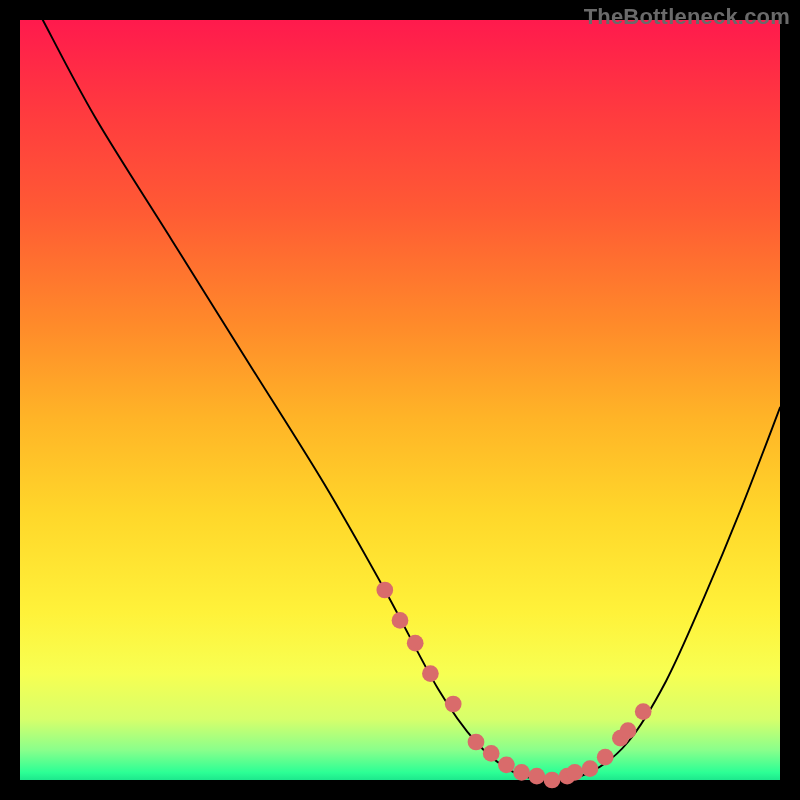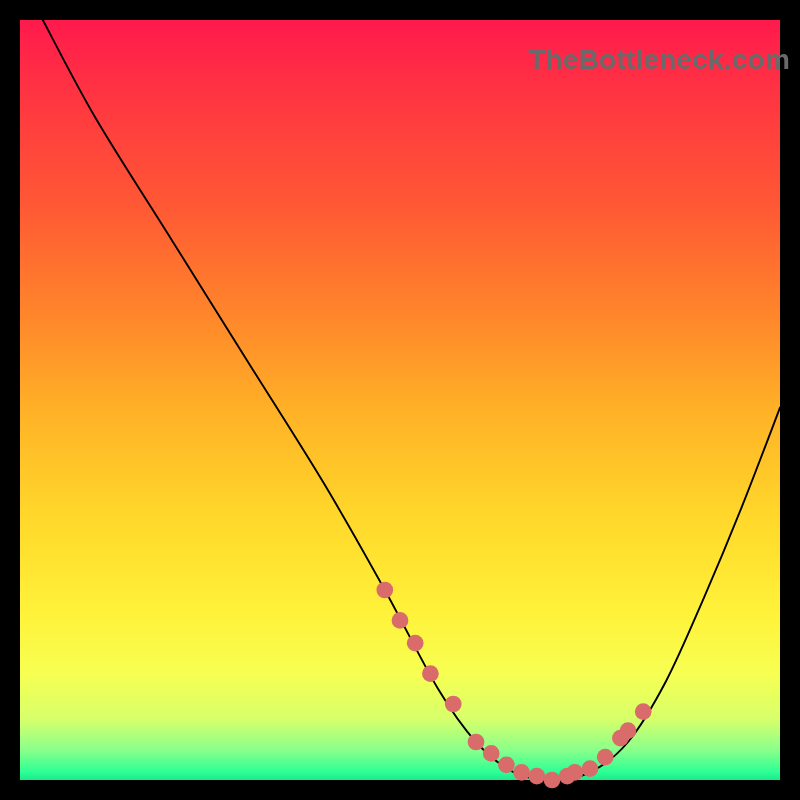--- a/index.html
+++ b/index.html
@@ -8,26 +8,25 @@
     position: relative;
     width: 800px;
     height: 800px;
     background: #000;
   }
   .watermark {
     position: absolute;
     top: 4px;
     right: 10px;
     font-family: Arial, Helvetica, sans-serif;
-    font-size: 28px;
+    font-size: 22px;
     font-weight: bold;
     color: #6a6a6a;
     z-index: 5;
     letter-spacing: 0.2px;
-    margin-top: 40px;
   }
   .plot {
     position: absolute;
     left: 20px;
     top: 20px;
     width: 760px;
     height: 760px;
   }
   .gradient {
     position: absolute;

